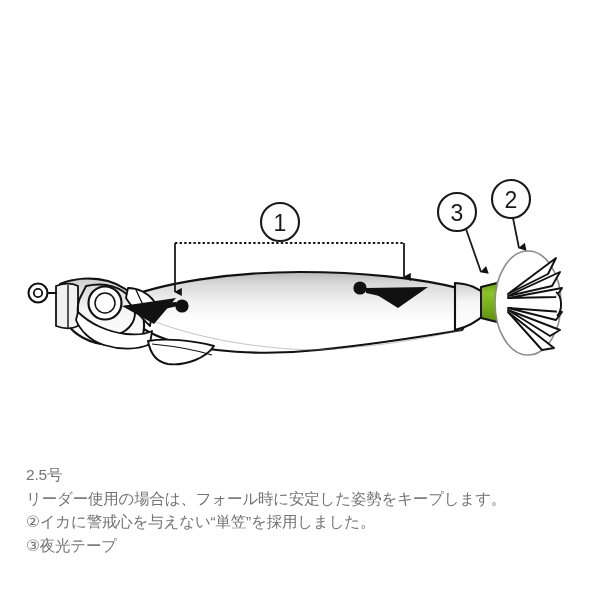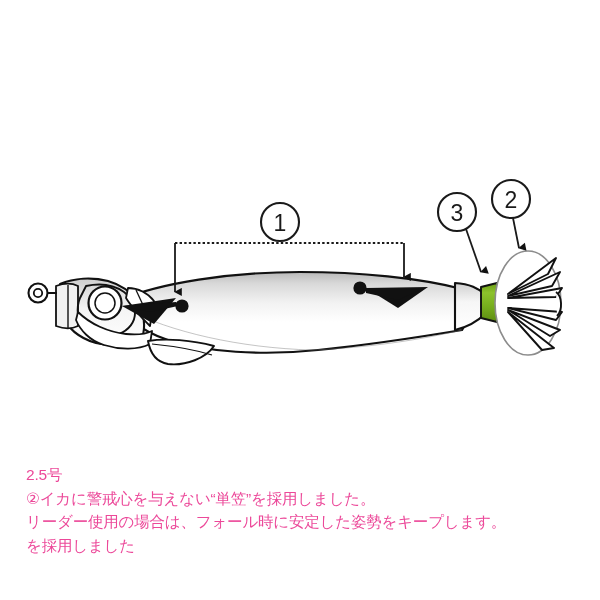--- a/index.html
+++ b/index.html
@@ -25,21 +25,21 @@
   #caption {
     position: absolute;
     left: 26px;
     top: 463px;
     width: 560px;
   }
   .cap-line {
     font-family: "Liberation Sans", "DejaVu Sans", sans-serif;
     font-size: 15.5px;
     line-height: 23.5px;
-    color: #ec4899;
+    color: #737373;
     white-space: pre;
     letter-spacing: -0.2px;
   }
   .callout-num {
     font-family: "Liberation Sans", "DejaVu Sans", sans-serif;
     font-size: 23px;
     fill: #1a1a1a;
     text-anchor: middle;
     dominant-baseline: central;
   }
@@ -181,18 +181,18 @@
 
     <g>
       <circle cx="511" cy="199" r="19" fill="#ffffff" stroke="#1a1a1a" stroke-width="2.1"></circle>
       <text class="callout-num" x="511" y="200">2</text>
       <path d="M513,218 L519,248" fill="none" stroke="#1a1a1a" stroke-width="1.8" marker-end="url(#arrowHead)"></path>
     </g>
   </svg>
 
   <div id="caption">
     <div class="cap-line">2.5号</div>
+    <div class="cap-line">リーダー使用の場合は、フォール時に安定した姿勢をキープします。</div>
     <div class="cap-line">②イカに警戒心を与えない“単笠”を採用しました。</div>
-    <div class="cap-line">リーダー使用の場合は、フォール時に安定した姿勢をキープします。</div>
-    <div class="cap-line">を採用しました</div>
+    <div class="cap-line">③夜光テープ</div>
   </div>
 
 </div>
 
 </body></html>

